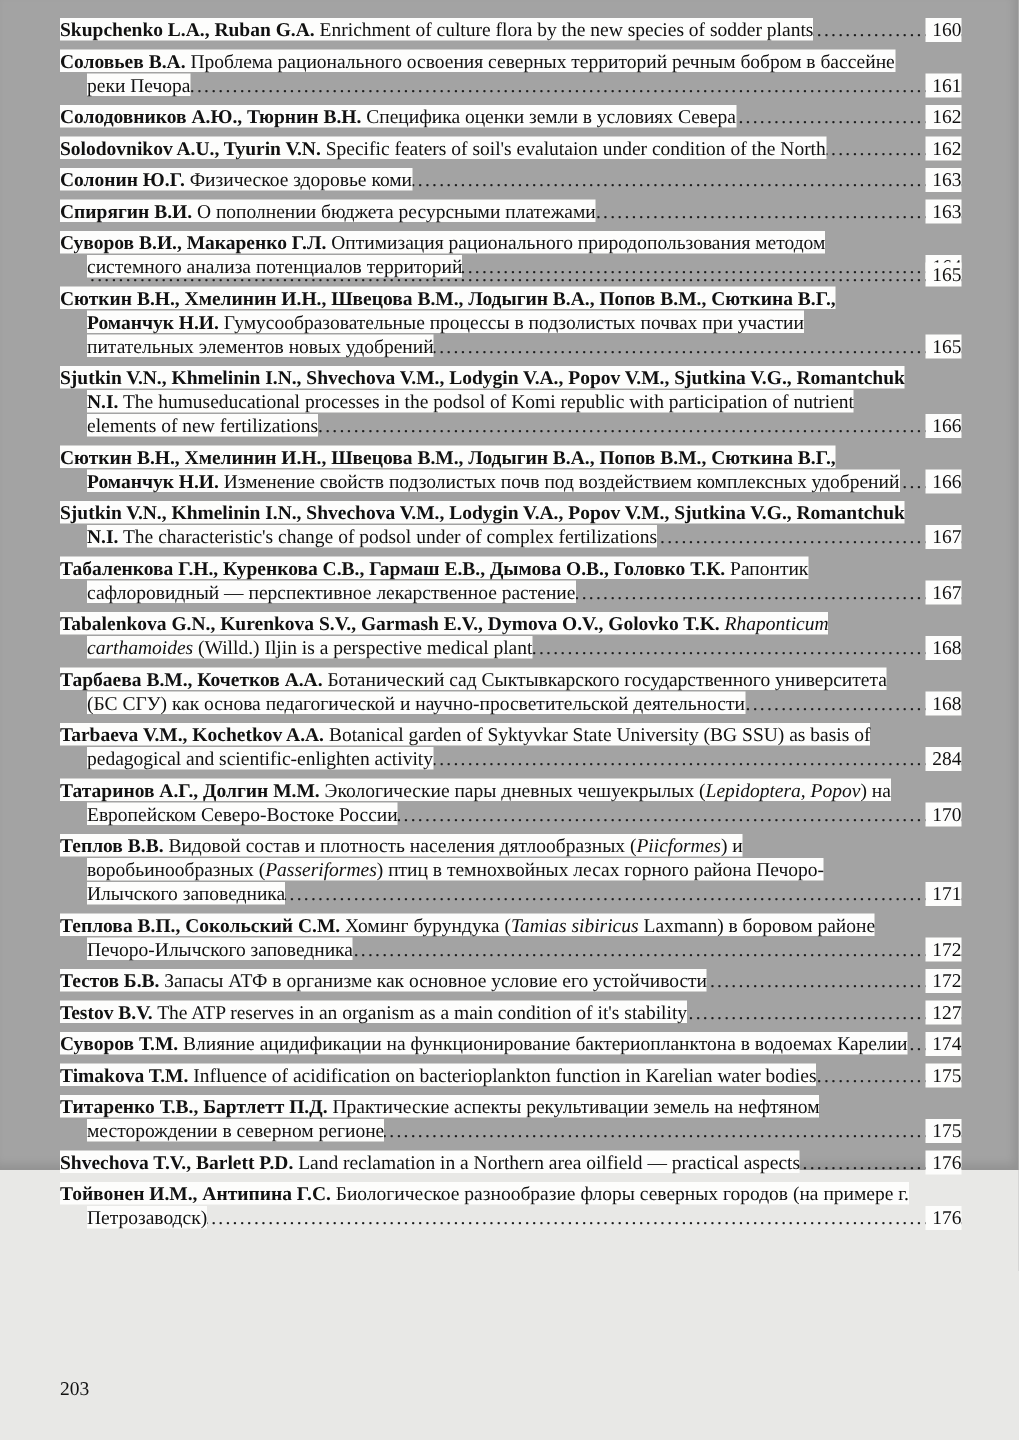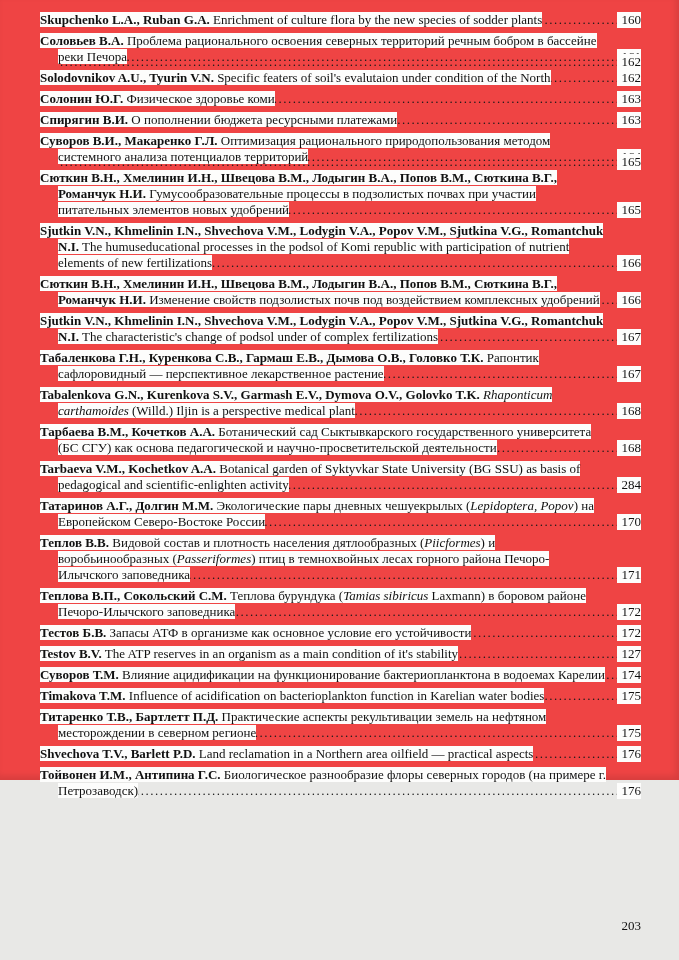--- a/index.html
+++ b/index.html
@@ -12,21 +12,21 @@
     width: 679px;
     height: 960px;
     overflow: hidden;
     font-family: "Liberation Serif", "DejaVu Serif", serif;
     color: #111;
   }
   .page {
     position: relative;
     width: 679px;
     height: 780px;
-    background: #ef4444;
+    background: #a3a3a3;
     box-shadow: inset -3px -4px 6px rgba(0,0,0,0.10);
   }
   .content {
     position: absolute;
     top: 12px;
     left: 40px;
     width: 601px;
   }
   .entry {
     position: relative;
@@ -69,48 +69,48 @@
     line-height: 16px;
   }
   .seg.bold   { font-weight: 700; }
   .seg.normal { font-weight: 400; }
   .seg.italic { font-style: italic; font-weight: 400; }
   .folio-row {
     position: absolute;
     top: 918px;
     left: 40px;
     width: 601px;
-    text-align: right;
+    text-align: left;
     font-size: 13px;
   }
 </style>
 </head>
 <body>
 
 <div class="page">
   <div class="content" id="entries-container">
       <div class="entry"><span class="txt"><span class="seg bold">Skupchenko L.A., Ruban G.A.</span><span class="seg normal"> Enrichment of culture flora by the new species of sodder plants</span></span><span class="page-num">160</span></div>
       <div class="entry"><span class="txt"><span class="seg bold">Соловьев В.А.</span><span class="seg normal"> Проблема рационального освоения северных территорий речным бобром в бассейне реки Печора</span></span><span class="page-num">161</span></div>
-      <div class="entry"><span class="page-num">162</span></div>
+      <div class="entry"><span class="txt"><span class="seg bold">Солодовников А.Ю., Тюрнин В.Н.</span><span class="seg normal"> Специфика оценки земли в условиях Севера</span></span><span class="page-num">162</span></div>
       <div class="entry"><span class="txt"><span class="seg bold">Solodovnikov A.U., Tyurin V.N.</span><span class="seg normal"> Specific featers of soil's evalutaion under condition of the North</span></span><span class="page-num">162</span></div>
       <div class="entry"><span class="txt"><span class="seg bold">Солонин Ю.Г.</span><span class="seg normal"> Физическое здоровье коми</span></span><span class="page-num">163</span></div>
       <div class="entry"><span class="txt"><span class="seg bold">Спирягин В.И.</span><span class="seg normal"> О пополнении бюджета ресурсными платежами</span></span><span class="page-num">163</span></div>
       <div class="entry"><span class="txt"><span class="seg bold">Суворов В.И., Макаренко Г.Л.</span><span class="seg normal"> Оптимизация рационального природопользования методом системного анализа потенциалов территорий</span></span><span class="page-num">164</span></div>
       <div class="entry"><span class="page-num">165</span></div>
       <div class="entry"><span class="txt"><span class="seg bold">Сюткин В.Н., Хмелинин И.Н., Швецова В.М., Лодыгин В.А., Попов В.М., Сюткина В.Г., Романчук Н.И.</span><span class="seg normal"> Гумусообразовательные процессы в подзолистых почвах при участии питательных элементов новых удобрений</span></span><span class="page-num">165</span></div>
       <div class="entry"><span class="txt"><span class="seg bold">Sjutkin V.N., Khmelinin I.N., Shvechova V.M., Lodygin V.A., Popov V.M., Sjutkina V.G., Romantchuk N.I.</span><span class="seg normal"> The humuseducational processes in the podsol of Komi republic with participation of nutrient elements of new fertilizations</span></span><span class="page-num">166</span></div>
       <div class="entry"><span class="txt"><span class="seg bold">Сюткин В.Н., Хмелинин И.Н., Швецова В.М., Лодыгин В.А., Попов В.М., Сюткина В.Г., Романчук Н.И.</span><span class="seg normal"> Изменение свойств подзолистых почв под воздействием комплексных удобрений</span></span><span class="page-num">166</span></div>
       <div class="entry"><span class="txt"><span class="seg bold">Sjutkin V.N., Khmelinin I.N., Shvechova V.M., Lodygin V.A., Popov V.M., Sjutkina V.G., Romantchuk N.I.</span><span class="seg normal"> The characteristic's change of podsol under of complex fertilizations</span></span><span class="page-num">167</span></div>
       <div class="entry"><span class="txt"><span class="seg bold">Табаленкова Г.Н., Куренкова С.В., Гармаш Е.В., Дымова О.В., Головко Т.К.</span><span class="seg normal"> Рапонтик сафлоровидный — перспективное лекарственное растение</span></span><span class="page-num">167</span></div>
       <div class="entry"><span class="txt"><span class="seg bold">Tabalenkova G.N., Kurenkova S.V., Garmash E.V., Dymova O.V., Golovko T.K.</span><span class="seg italic"> Rhaponticum carthamoides</span><span class="seg normal"> (Willd.) Iljin is a perspective medical plant</span></span><span class="page-num">168</span></div>
       <div class="entry"><span class="txt"><span class="seg bold">Тарбаева В.М., Кочетков А.А.</span><span class="seg normal"> Ботанический сад Сыктывкарского государственного университета (БС СГУ) как основа педагогической и научно-просветительской деятельности</span></span><span class="page-num">168</span></div>
       <div class="entry"><span class="txt"><span class="seg bold">Tarbaeva V.M., Kochetkov A.A.</span><span class="seg normal"> Botanical garden of Syktyvkar State University (BG SSU) as basis of pedagogical and scientific-enlighten activity</span></span><span class="page-num">284</span></div>
       <div class="entry"><span class="txt"><span class="seg bold">Татаринов А.Г., Долгин М.М.</span><span class="seg normal"> Экологические пары дневных чешуекрылых (</span><span class="seg italic">Lepidoptera, Popov</span><span class="seg normal">) на Европейском Северо-Востоке России</span></span><span class="page-num">170</span></div>
       <div class="entry"><span class="txt"><span class="seg bold">Теплов В.В.</span><span class="seg normal"> Видовой состав и плотность населения дятлообразных (</span><span class="seg italic">Piicformes</span><span class="seg normal">) и воробьинообразных (</span><span class="seg italic">Passeriformes</span><span class="seg normal">) птиц в темнохвойных лесах горного района Печоро-Илычского заповедника</span></span><span class="page-num">171</span></div>
-      <div class="entry"><span class="txt"><span class="seg bold">Теплова В.П., Сокольский С.М.</span><span class="seg normal"> Теплова бурундука (</span><span class="seg italic">Tamias sibiricus</span><span class="seg normal"> Laxmann) в боровом районе Печоро-Илычского заповедника</span></span><span class="page-num">172</span></div>
+      <div class="entry"><span class="txt"><span class="seg bold">Теплова В.П., Сокольский С.М.</span><span class="seg normal"> Хоминг бурундука (</span><span class="seg italic">Tamias sibiricus</span><span class="seg normal"> Laxmann) в боровом районе Печоро-Илычского заповедника</span></span><span class="page-num">172</span></div>
       <div class="entry"><span class="txt"><span class="seg bold">Тестов Б.В.</span><span class="seg normal"> Запасы АТФ в организме как основное условие его устойчивости</span></span><span class="page-num">172</span></div>
       <div class="entry"><span class="txt"><span class="seg bold">Testov B.V.</span><span class="seg normal"> The ATP reserves in an organism as a main condition of it's stability</span></span><span class="page-num">127</span></div>
       <div class="entry"><span class="txt"><span class="seg bold">Суворов Т.М.</span><span class="seg normal"> Влияние ацидификации на функционирование бактериопланктона в водоемах Карелии</span></span><span class="page-num">174</span></div>
       <div class="entry"><span class="txt"><span class="seg bold">Timakova T.M.</span><span class="seg normal"> Influence of acidification on bacterioplankton function in Karelian water bodies</span></span><span class="page-num">175</span></div>
       <div class="entry"><span class="txt"><span class="seg bold">Титаренко Т.В., Бартлетт П.Д.</span><span class="seg normal"> Практические аспекты рекультивации земель на нефтяном месторождении в северном регионе</span></span><span class="page-num">175</span></div>
       <div class="entry"><span class="txt"><span class="seg bold">Shvechova T.V., Barlett P.D.</span><span class="seg normal"> Land reclamation in a Northern area oilfield — practical aspects</span></span><span class="page-num">176</span></div>
       <div class="entry"><span class="txt"><span class="seg bold">Тойвонен И.М., Антипина Г.С.</span><span class="seg normal"> Биологическое разнообразие флоры северных городов (на примере г. Петрозаводск)</span></span><span class="page-num">176</span></div>
     </div>
   <div class="folio-row">
     <span>203</span>

